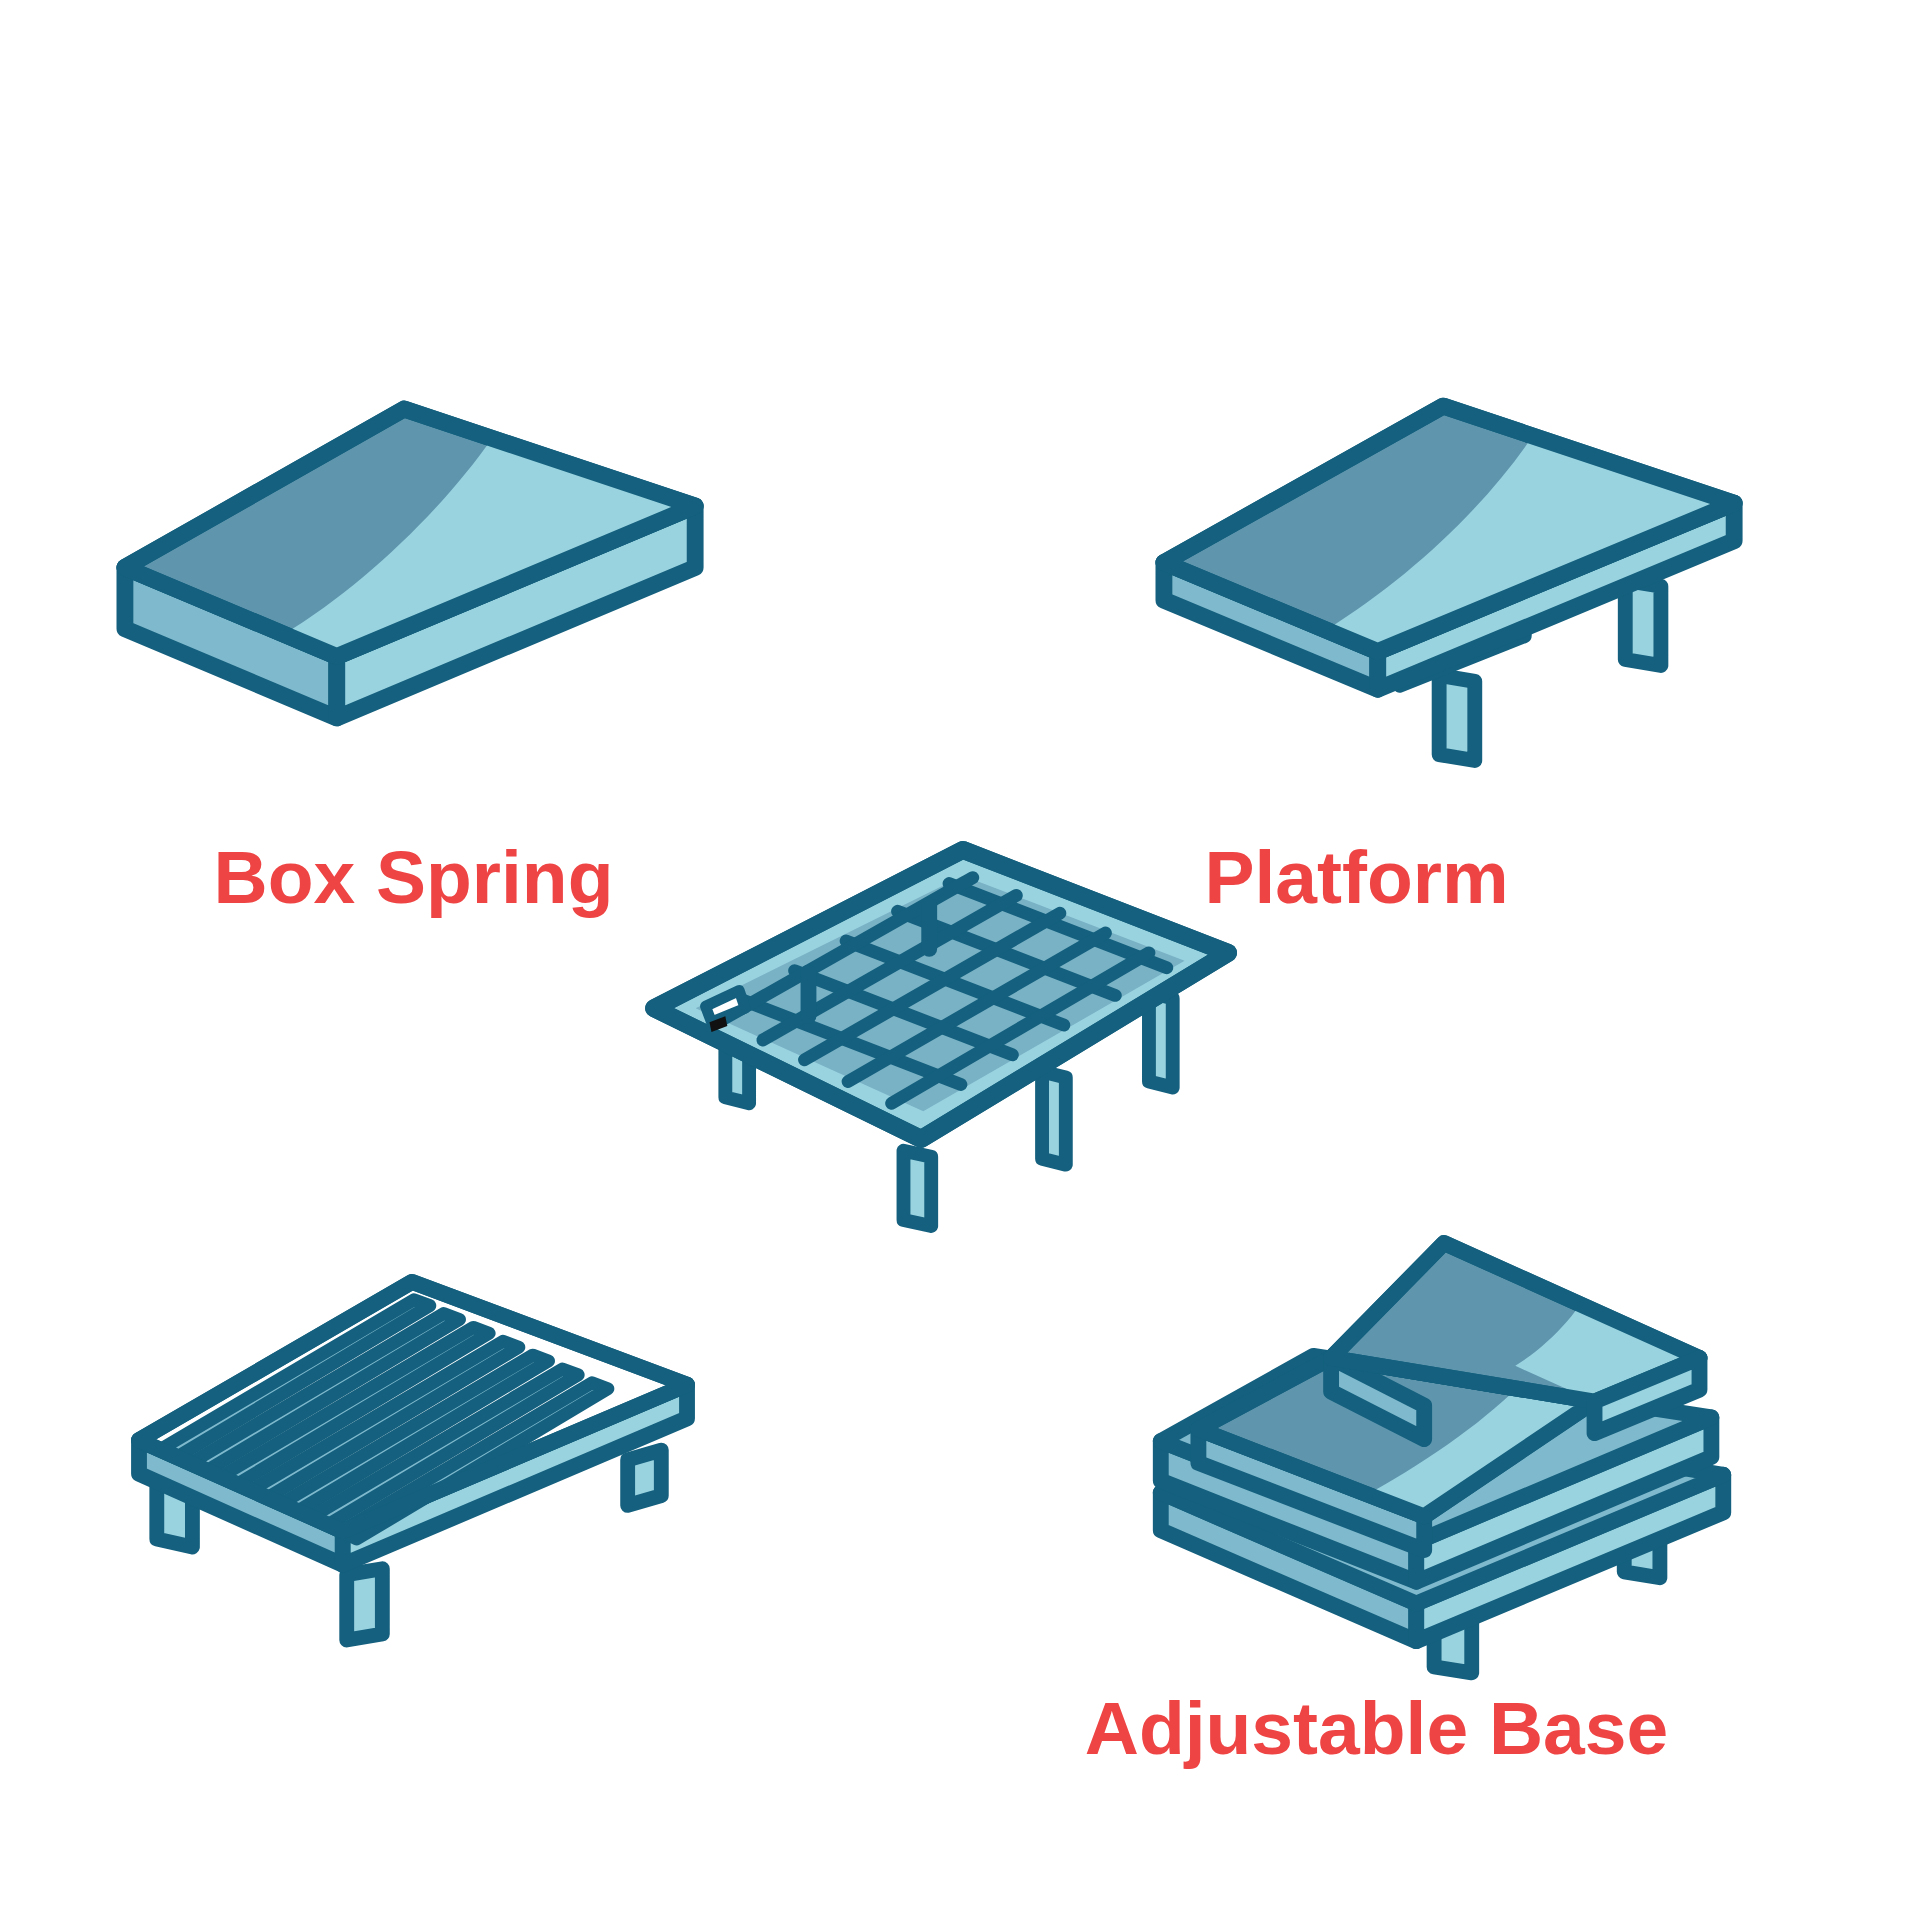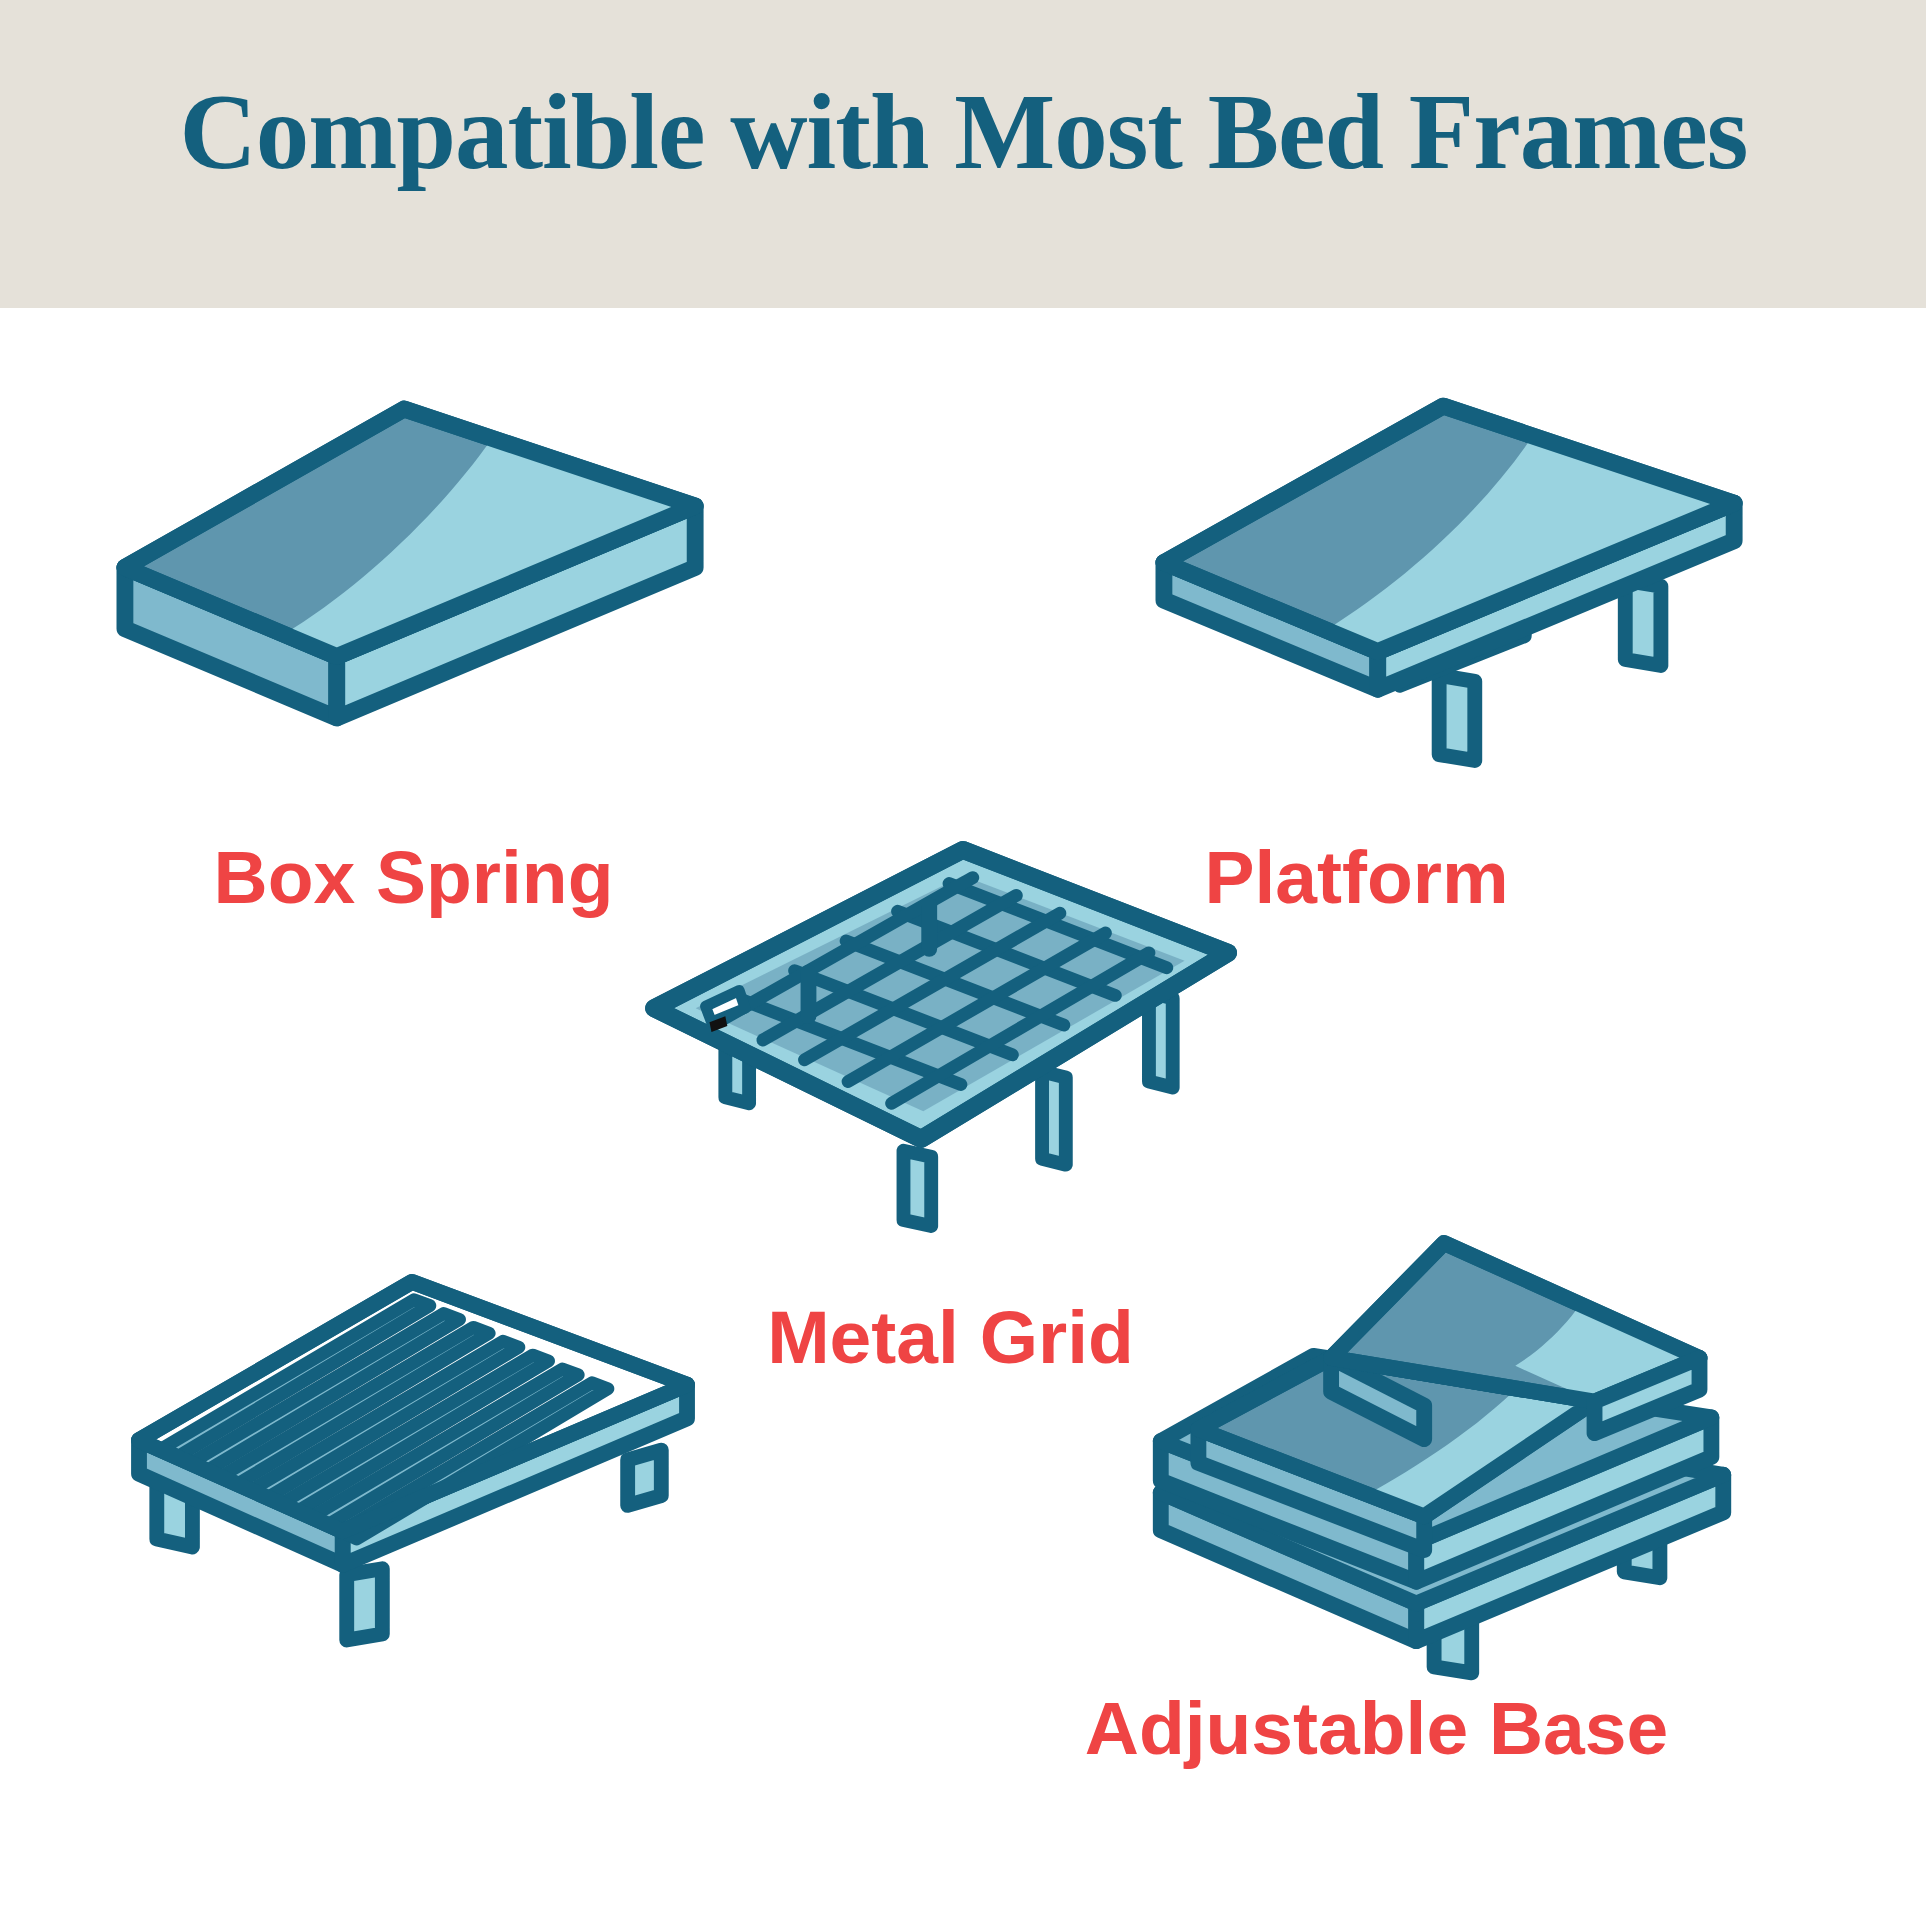--- a/index.html
+++ b/index.html
@@ -76,23 +76,20 @@
   #cap-slatted       { left: 57px;   top: 1698px; width: 713px; }
 
   #cell-adjustable   { left: 1137px; top: 1233px; width: 614px; height: 436px; }
   #cap-adjustable    { left: 1020px; top: 1688px; width: 713px; }
 </style>
 </head>
 <body>
 
 <div id="stage">
 
-  <div id="header-band">
-    <div id="header-title">Compatible with Most Bed Frames</div>
-  </div>
 
   <div class="cell" id="cell-box-spring">
     <svg width="594" height="317" viewBox="0 0 600 320">
 
       <path d="M8 168 L8 230 L222 320 L222 258 Z" fill="#7fb9cd" stroke="#14607e" stroke-width="17" stroke-linejoin="round"></path>
 
       <path d="M222 258 L222 320 L584 168 L584 106 Z" fill="#9ad3e0" stroke="#14607e" stroke-width="17" stroke-linejoin="round"></path>
 
       <path d="M8 168 L290 8 L584 106 L222 258 Z" fill="#5f96ae" stroke="#14607e" stroke-width="17" stroke-linejoin="round"></path>
 
@@ -166,21 +163,20 @@
         <line x1="176" y1="132" x2="176" y2="176"></line>
         <line x1="298" y1="64" x2="298" y2="108"></line>
       </g>
 
       <path d="M20 168 L332 8 L600 112 L290 300 Z" fill="none" stroke="#14607e" stroke-width="18" stroke-linejoin="round"></path>
 
       <path d="M72 166 L106 150 L112 168 L78 182 Z" fill="#ffffff" stroke="#14607e" stroke-width="11" stroke-linejoin="round"></path>
       <path d="M76 182 L92 176 L94 186 L78 192 Z" fill="#111111" stroke="none"></path>
     </svg>
   </div>
-  <div class="caption" id="cap-metal-grid">Metal Grid</div>
 
   <div class="cell" id="cell-slatted">
     <svg width="574" height="366" viewBox="0 0 580 370">
 
       <g stroke="#14607e" stroke-width="15" stroke-linejoin="round">
         <path d="M30 196 L30 270 L66 278 L66 204 Z" fill="#9ad3e0"></path>
         <path d="M506 190 L506 236 L540 226 L540 180 Z" fill="#9ad3e0"></path>
         <path d="M222 306 L222 372 L258 366 L258 300 Z" fill="#9ad3e0"></path>
       </g>
 

